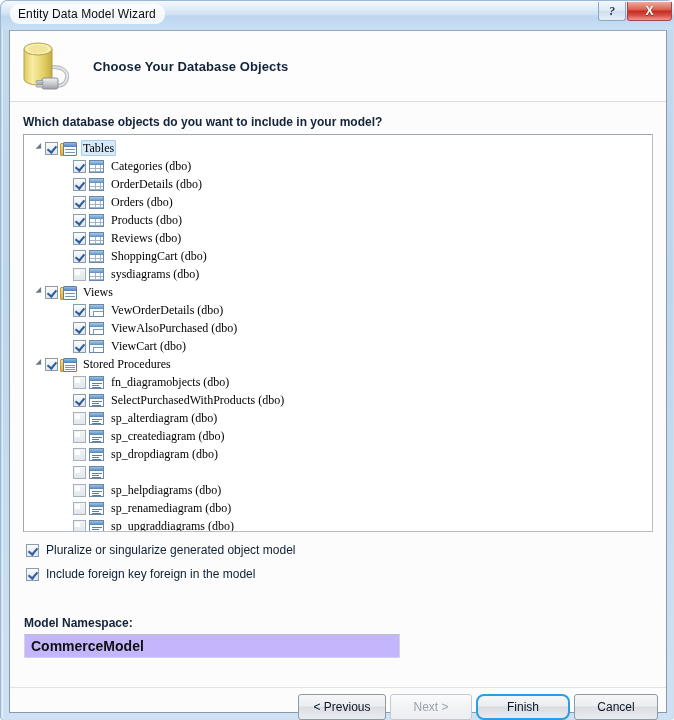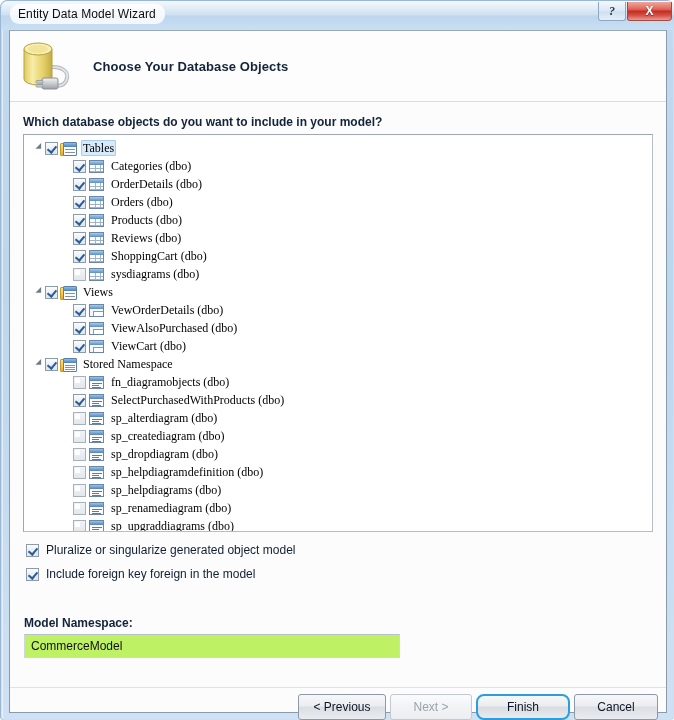--- a/index.html
+++ b/index.html
@@ -355,28 +355,29 @@
     font-weight: bold;
     color: #12233a;
   }
   .ns-input {
     position: absolute;
     left: 14px;
     top: 603px;
     width: 376px;
     height: 24px;
     box-sizing: border-box;
-    background: #bef264;
+    background: #c4b5fd;
     border: 1px solid #cfd6dd;
     border-top-color: #b9c2cb;
     font-family: "Liberation Sans", sans-serif;
-    font-size: 12px;
+    font-size: 14px;
     color: #101010;
     padding: 0 6px;
     outline: none;
+    font-weight: bold;
   }
 
   
   .btn-sep {
     position: absolute;
     left: 0;
     top: 656px;
     width: 656px;
     height: 1px;
     background: #dfe3e8;
@@ -627,21 +628,21 @@
             <span class="cbx checked"></span>
             <span class="ic">
               <span class="ic-folder-base"></span>
               <span class="ic-badge">
                 <span class="bar"></span>
                 <span class="ln" style="top:6px"></span>
                 <span class="ln" style="top:8px"></span>
                 <span class="ln" style="top:10px"></span>
               </span>
             </span>
-            <span class="tree-label">Stored Namespace</span>
+            <span class="tree-label">Stored Procedures</span>
           </div>
           <div class="tree-row child">
             <span class="cbx unchecked"></span>
             <span class="ic">
               <span class="ic-proc">
                 <span class="phead"></span>
                 <span class="pl" style="top:6px;width:10px"></span>
                 <span class="pl" style="top:8px;width:7px"></span>
                 <span class="pl" style="top:10px;width:9px"></span>
               </span>
@@ -699,21 +700,20 @@
           <div class="tree-row child">
             <span class="cbx unchecked"></span>
             <span class="ic">
               <span class="ic-proc">
                 <span class="phead"></span>
                 <span class="pl" style="top:6px;width:10px"></span>
                 <span class="pl" style="top:8px;width:7px"></span>
                 <span class="pl" style="top:10px;width:9px"></span>
               </span>
             </span>
-            <span class="tree-label">sp_helpdiagramdefinition (dbo)</span>
           </div>
           <div class="tree-row child">
             <span class="cbx unchecked"></span>
             <span class="ic">
               <span class="ic-proc">
                 <span class="phead"></span>
                 <span class="pl" style="top:6px;width:10px"></span>
                 <span class="pl" style="top:8px;width:7px"></span>
                 <span class="pl" style="top:10px;width:9px"></span>
               </span>

